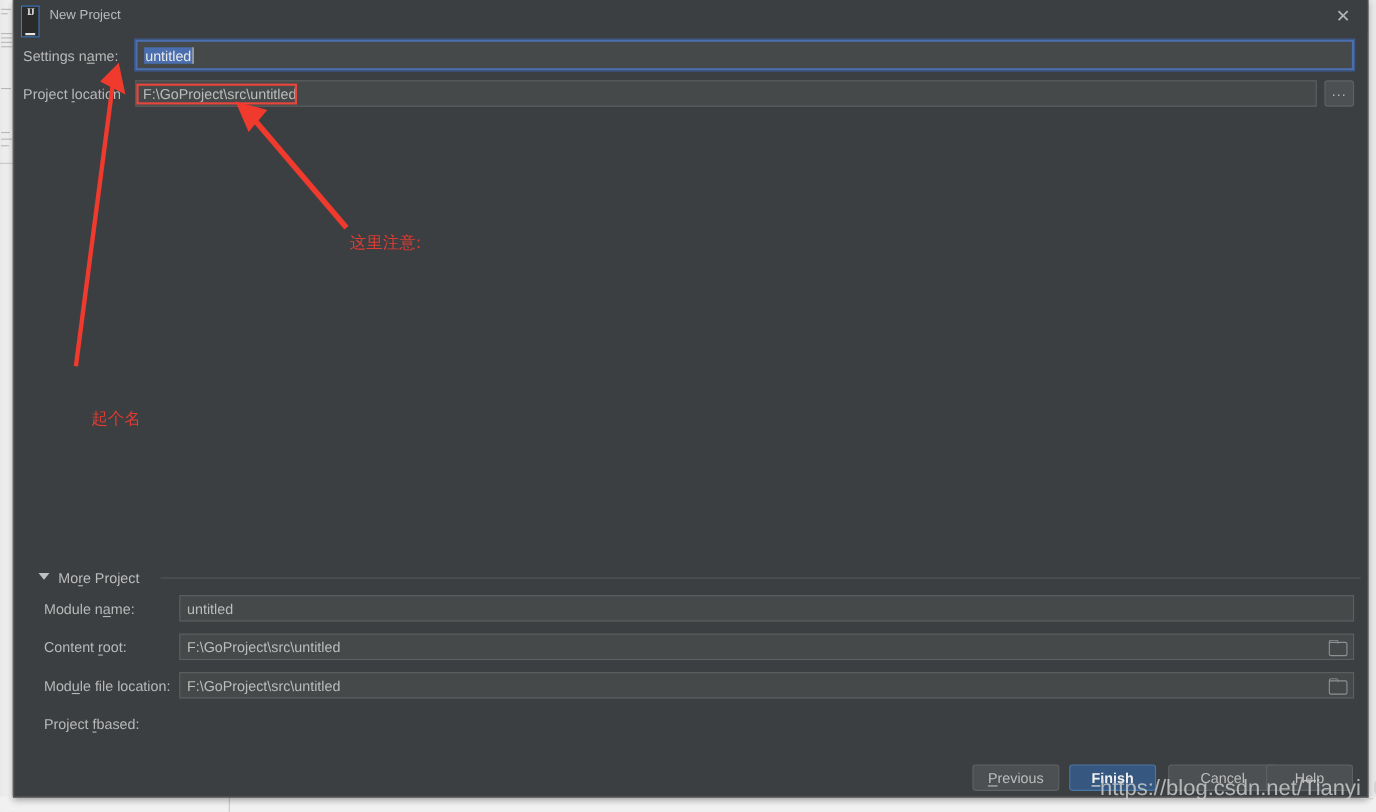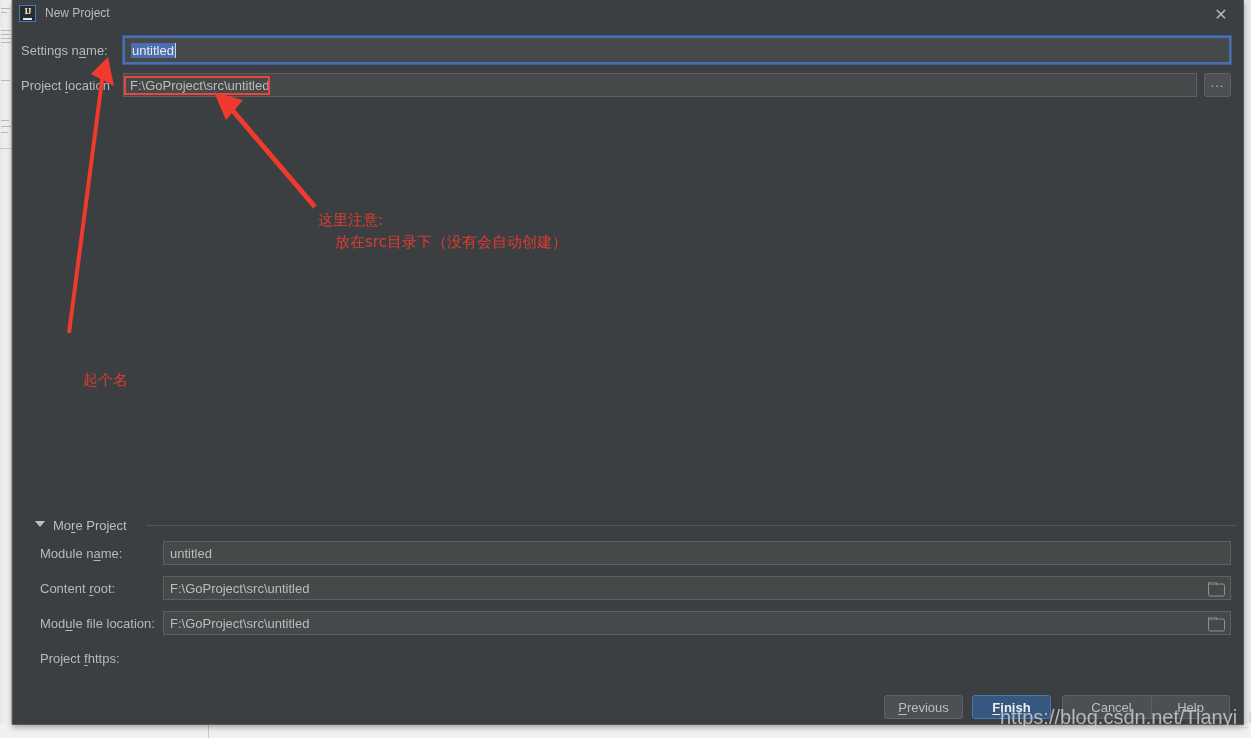--- a/index.html
+++ b/index.html
@@ -47,21 +47,21 @@
     box-shadow: 0 2px 6px rgba(0,0,0,.35);
   }
 
   
   #titlebar {
     position: relative; height: 29px; width: 100%;
     background: #3c3f41;
   }
   #app-icon {
     position: absolute; left: 6px; top: 5px;
-    width: 17px; height: 17px;
+    width: 17px; height: 29px;
     background: #2b2b2b;
     border: 1px solid #3f7cc4;
     color: #e6e6e6;
     font-size: 9px; font-weight: bold;
     line-height: 11px; text-align: center;
     font-family: "Liberation Serif", serif;
     letter-spacing: -1px;
   }
   #app-icon:after {
     content:""; position:absolute; left:3px; bottom:1px;
@@ -263,21 +263,21 @@
     <span>F:\GoProject\src\untitled</span>
     <span class="folder-ico"></span>
   </div>
 
   <div class="field-label" style="left:27px; top:616px;"><span>Mod</span><span class="mn">u</span><span>le file location:</span></div>
   <div class="tfield" style="left:150px; top:611px; width:1068px; height:24px;">
     <span>F:\GoProject\src\untitled</span>
     <span class="folder-ico"></span>
   </div>
 
-  <div class="field-label" style="left:27px; top:651px;"><span>Project </span><span class="mn">f</span><span>https:</span></div>
+  <div class="field-label" style="left:27px; top:651px;"><span>Project </span><span class="mn">f</span><span>based:</span></div>
 
   <div class="dbtn" style="left:871px; width:79px;">
       <span></span>
       <span class="mn">P</span>
       <span>revious</span>
     </div>
   <div class="dbtn primary" style="left:959px; width:79px;">
       <span></span>
       <span class="mn">F</span>
       <span>inish</span>
@@ -304,17 +304,16 @@
       <polygon points="108,57 114,86 91,74" fill="#f03a2e"></polygon>
     </g>
 
     <g>
       <line x1="315" y1="207" x2="228" y2="105" stroke="#f03a2e" stroke-width="5"></line>
       <polygon points="214,92 243,100 226,120" fill="#f03a2e"></polygon>
     </g>
   </svg>
 
   <div class="red-note" style="left:318px; top:211px;">这里注意:</div>
-  <div class="red-note" style="left:335px; top:233px;">放在src目录下（没有会自动创建）</div>
   <div class="red-note" style="left:83px; top:371px;">起个名</div>
 </div>
 
 <div id="watermark">https://blog.csdn.net/Tianyi_0801i</div>
 
 </body></html>

